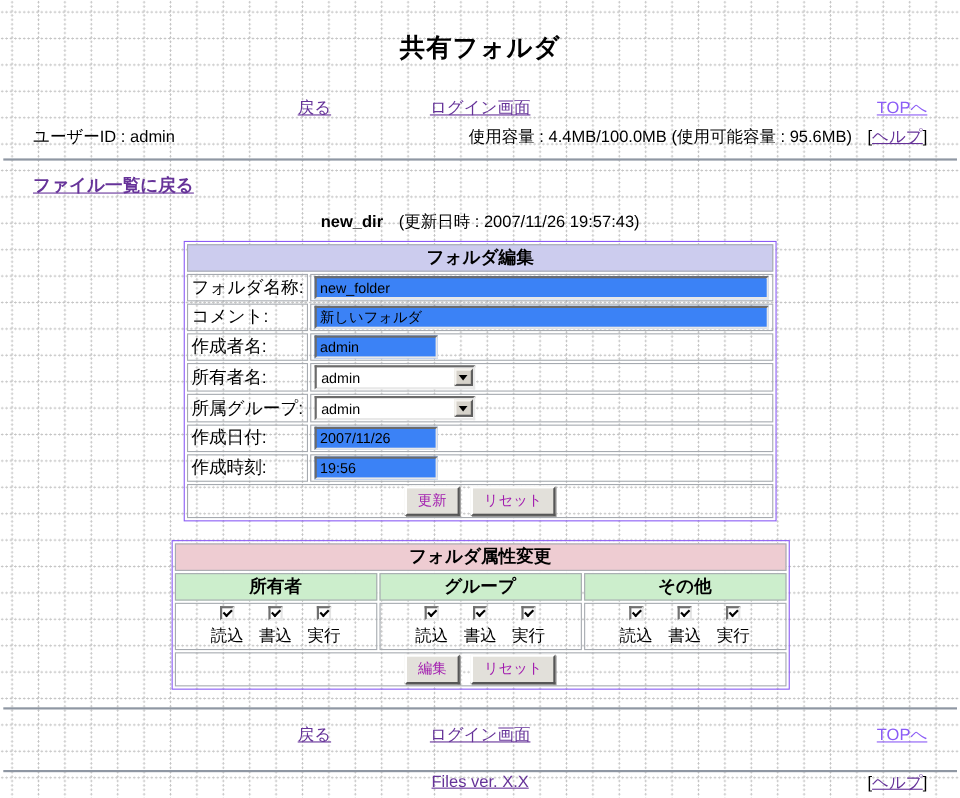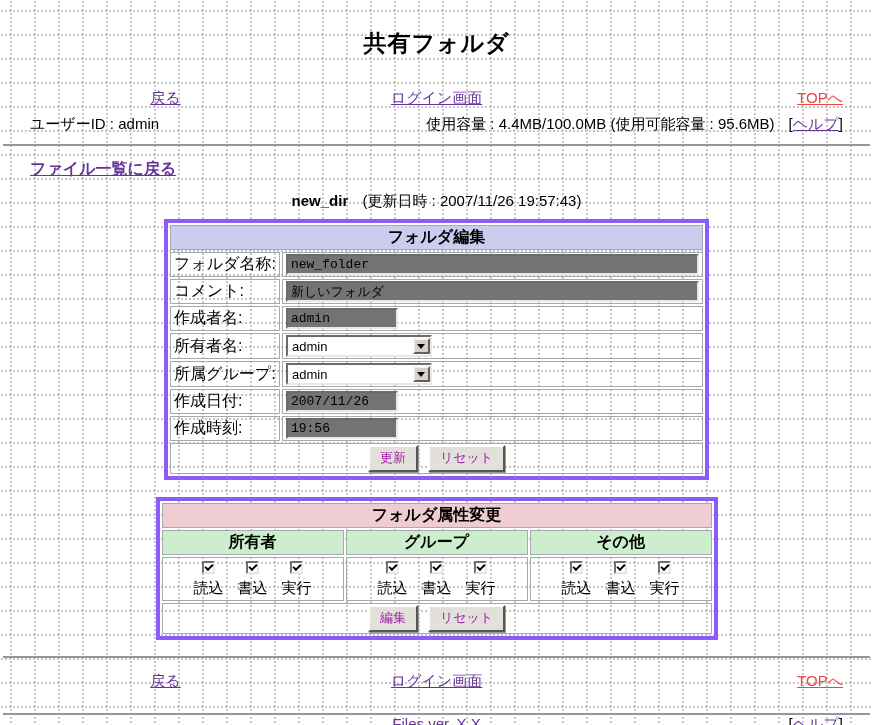--- a/index.html
+++ b/index.html
@@ -12,36 +12,36 @@
     color: #000;
     background-color: #ffffff;
     background-image:
       radial-gradient(circle, #c6c6c6 0.8px, rgba(0,0,0,0) 1px),
       radial-gradient(circle, #c6c6c6 0.8px, rgba(0,0,0,0) 1px);
     background-size: 4px 24px, 24px 4px;
     background-position: 0 -1px, -1px 0;
     overflow: hidden;
   }
   a { color:#663399; text-decoration: underline; cursor:pointer; }
-  a.red { color:#ef4444; }
+  a.red { color:#8b5cf6; }
 
   .page-title {
     padding-top: 28px;
     text-align: center;
     font-size: 23px;
     font-weight: bold;
     letter-spacing: 1px;
   }
 
   .row3 {
     display: flex;
     padding: 0 30px;
     align-items: baseline;
   }
-  .row3 .c-left  { flex: 1; text-align: center; }
+  .row3 .c-left  { flex: 1; text-align: right; }
   .row3 .c-mid   { flex: 1; text-align: center; }
   .row3 .c-right { flex: 1; text-align: right; }
 
   .nav-row { margin-top: 30px; font-size: 15px; }
   .user-row {
     margin-top: 7px;
     padding: 0 30px;
     display: flex;
     justify-content: space-between;
     align-items: flex-end;
@@ -57,21 +57,21 @@
   }
 
   .filelist-row { margin: 13px 0 0 30px; font-size: 16px; font-weight: bold; }
 
   .dir-line { margin-top: 12px; text-align: center; font-size: 15px; }
   .dir-line .dir-name { font-weight: bold; margin-right: 10px; }
 
   table.formtbl {
     border-collapse: separate;
     border-spacing: 2px;
-    border: 4px solid #8b5cf6;
+    border: 1px solid #8b5cf6;
     margin: 8px auto 0 auto;
     background: transparent;
   }
   table.formtbl td {
     border: 1px solid #a6aab0;
     padding: 1px 3px;
   }
   td.hdr-lav   { background:#ccccee; text-align:center; font-weight:bold; font-size:16px; height:24px; }
   td.hdr-pink  { background:#eeccd2; text-align:center; font-weight:bold; font-size:16px; height:24px; }
   td.hdr-green { background:#cceecc; text-align:center; font-weight:bold; font-size:16px; height:22px; }
@@ -94,22 +94,22 @@
     height: 24px;
     padding: 2px 0;
   }
   .perm-group { display: inline-flex; align-items: center; gap: 5px; margin: 0 7px; flex-direction: column; }
 
   td.btnrow { text-align: center; padding: 4px 0; }
 
   .ti {
     border: 2px solid;
     border-color: #6b6b6b #e8e8e8 #e8e8e8 #6b6b6b;
-    background: #737373;
-    font-family: Liberation Mono, monospace;
+    background: #3b82f6;
+    font-family: Liberation Sans, sans-serif;
     font-size: 13px;
     height: 21px;
     padding: 1px 3px;
   }
   .ti.wide  { width: 413px; }
   .ti.small { width: 112px; }
 
   .sel {
     width: 146px; height: 22px;
     border: 2px solid;

